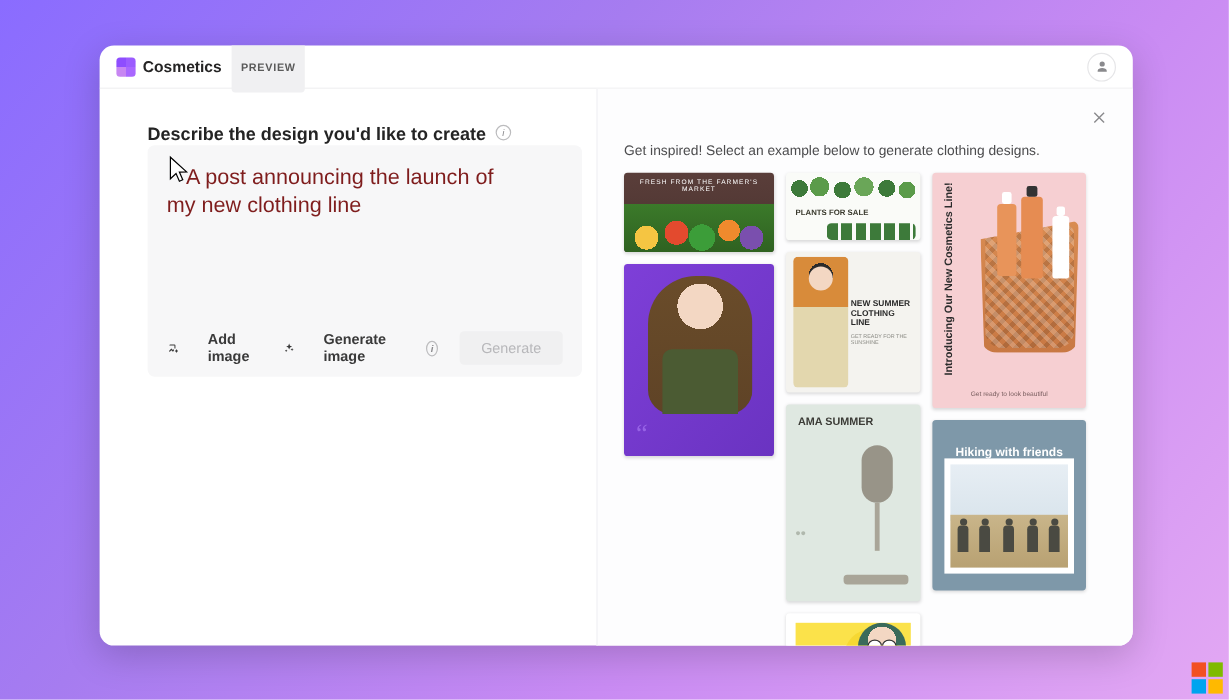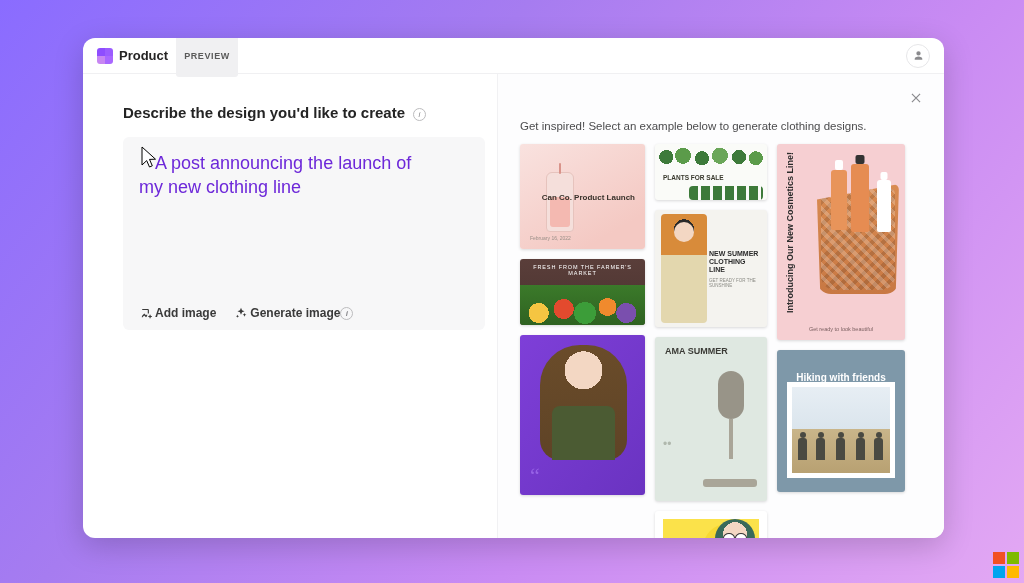--- a/index.html
+++ b/index.html
@@ -29,41 +29,41 @@
     .spacer { flex:1; }
     .avatar {
       width:24px; height:24px; border-radius:50%; border:1px solid #e6e6e8;
       display:flex; align-items:center; justify-content:center; color:#8a8a8d; cursor:pointer;
     }
     .avatar svg { width:13px; height:13px; }
     .content { flex:1; display:flex; position:relative; }
     .left-pane {
       flex:0 0 414px; padding:30px 12px 30px 40px; display:flex; flex-direction:column;
     }
-    .heading-row { display:flex; align-items:flex-end; gap:8px; margin-bottom:16px; }
+    .heading-row { display:flex; align-items:flex-start; gap:8px; }
     .heading { font-size:15px; font-weight:600; color:#242424; }
     .info-circle {
       width:13px; height:13px; border:1px solid #bcbcbe; border-radius:50%;
       display:flex; align-items:center; justify-content:center;
       font-size:8px; color:#8a8a8d; font-style:italic; cursor:pointer;
     }
     .prompt-box {
       background:#f7f7f8; border-radius:6px; padding:14px 16px 10px; position:relative;
       min-height:193px; display:flex; flex-direction:column;
     }
     .prompt-text-area { flex:1; position:relative; cursor:text; }
     .placeholder.prompt-text {
-      color:#6d28d9; font-size:18px; line-height:1.35; max-width:300px;
+      color:#7f1d1d; font-size:18px; line-height:1.35; max-width:300px;
     }
     .cursor-glyph { position:absolute; top:-6px; left:0; color:#0b0b0b; pointer-events:none; }
     .prompt-actions {
       display:flex; align-items:center; gap:18px; padding-top:8px; margin-top:8px;
     }
     .action-link {
-      display:flex; align-items:center; gap:2px; font-size:12px; font-weight:600;
+      display:flex; align-items:center; gap:24px; font-size:12px; font-weight:600;
       color:#3a3a3a; cursor:pointer;
     }
     .action-link svg { width:14px; height:14px; }
     .generate-btn {
       margin-left:auto; font-size:12px; color:#b7b7ba; background:#f0f0f1;
       border:none; border-radius:4px; padding:7px 18px; cursor:pointer;
     }
     .right-pane {
       flex:1; padding:46px 32px 22px 22px; background:#fdfdfe; position:relative;
       border-left:1px solid #f1f1f3;
@@ -172,21 +172,21 @@
     .ms-logo div:nth-child(2){background:#7fba00}
     .ms-logo div:nth-child(3){background:#00a4ef}
     .ms-logo div:nth-child(4){background:#ffb900}
   </style>
 </head>
 <body>
 
 <div class="app-window">
   <div class="titlebar">
     <div class="logo"></div>
-    <div class="app-title">Product</div>
+    <div class="app-title">Cosmetics</div>
     <div class="preview-badge">PREVIEW</div>
     <div class="spacer"></div>
     <div class="avatar">
       <svg viewBox="0 0 24 24">
           <path fill="currentColor" d="M12 12a4 4 0 1 0-4-4 4 4 0 0 0 4 4Zm0 2c-3.4 0-7 1.7-7 4.2V20h14v-1.8c0-2.5-3.6-4.2-7-4.2Z"></path>
         </svg>
     </div>
   </div>
 
   <div class="content">
@@ -209,40 +209,36 @@
               </svg>
             <span>Add image</span>
           </div>
           <div class="action-link">
             <svg viewBox="0 0 24 24">
                 <path fill="currentColor" d="m12 3 1.8 4.2L18 9l-4.2 1.8L12 15l-1.8-4.2L6 9l4.2-1.8Zm6 9 1 2.3L21.3 15l-2.3 1L18 18.3 17 16l-2.3-1 2.3-1ZM6 15l.8 1.8L8.6 17.6 6.8 18.4 6 20.2 5.2 18.4 3.4 17.6 5.2 16.8Z"></path>
               </svg>
             <span>Generate image</span>
             <span class="info-circle" style="margin-left:-2px;">i</span>
           </div>
+          <button class="generate-btn">Generate</button>
         </div>
       </div>
 
     </div>
 
     <div class="right-pane">
       <div class="close-x">
         <svg width="14" height="14" viewBox="0 0 24 24">
             <path stroke="currentColor" stroke-width="2" fill="none" d="M5 5l14 14M19 5 5 19"></path>
           </svg>
       </div>
       <div class="inspire-label">Get inspired! Select an example below to generate clothing designs.</div>
 
       <div class="gallery">
         <div class="gcol c1">
-          <div class="tile t-can">
-            <div class="bottle"></div>
-            <div class="lab">Can Co. Product Launch</div>
-            <div class="date">February 16, 2022</div>
-          </div>
           <div class="tile t-market">
             <div class="hdr">FRESH FROM THE FARMER'S MARKET</div>
             <div class="veg"></div>
           </div>
           <div class="tile t-purple">
             <div class="person"></div>
               <div class="quotes">“</div>
           </div>
         </div>
         <div class="gcol c2">

